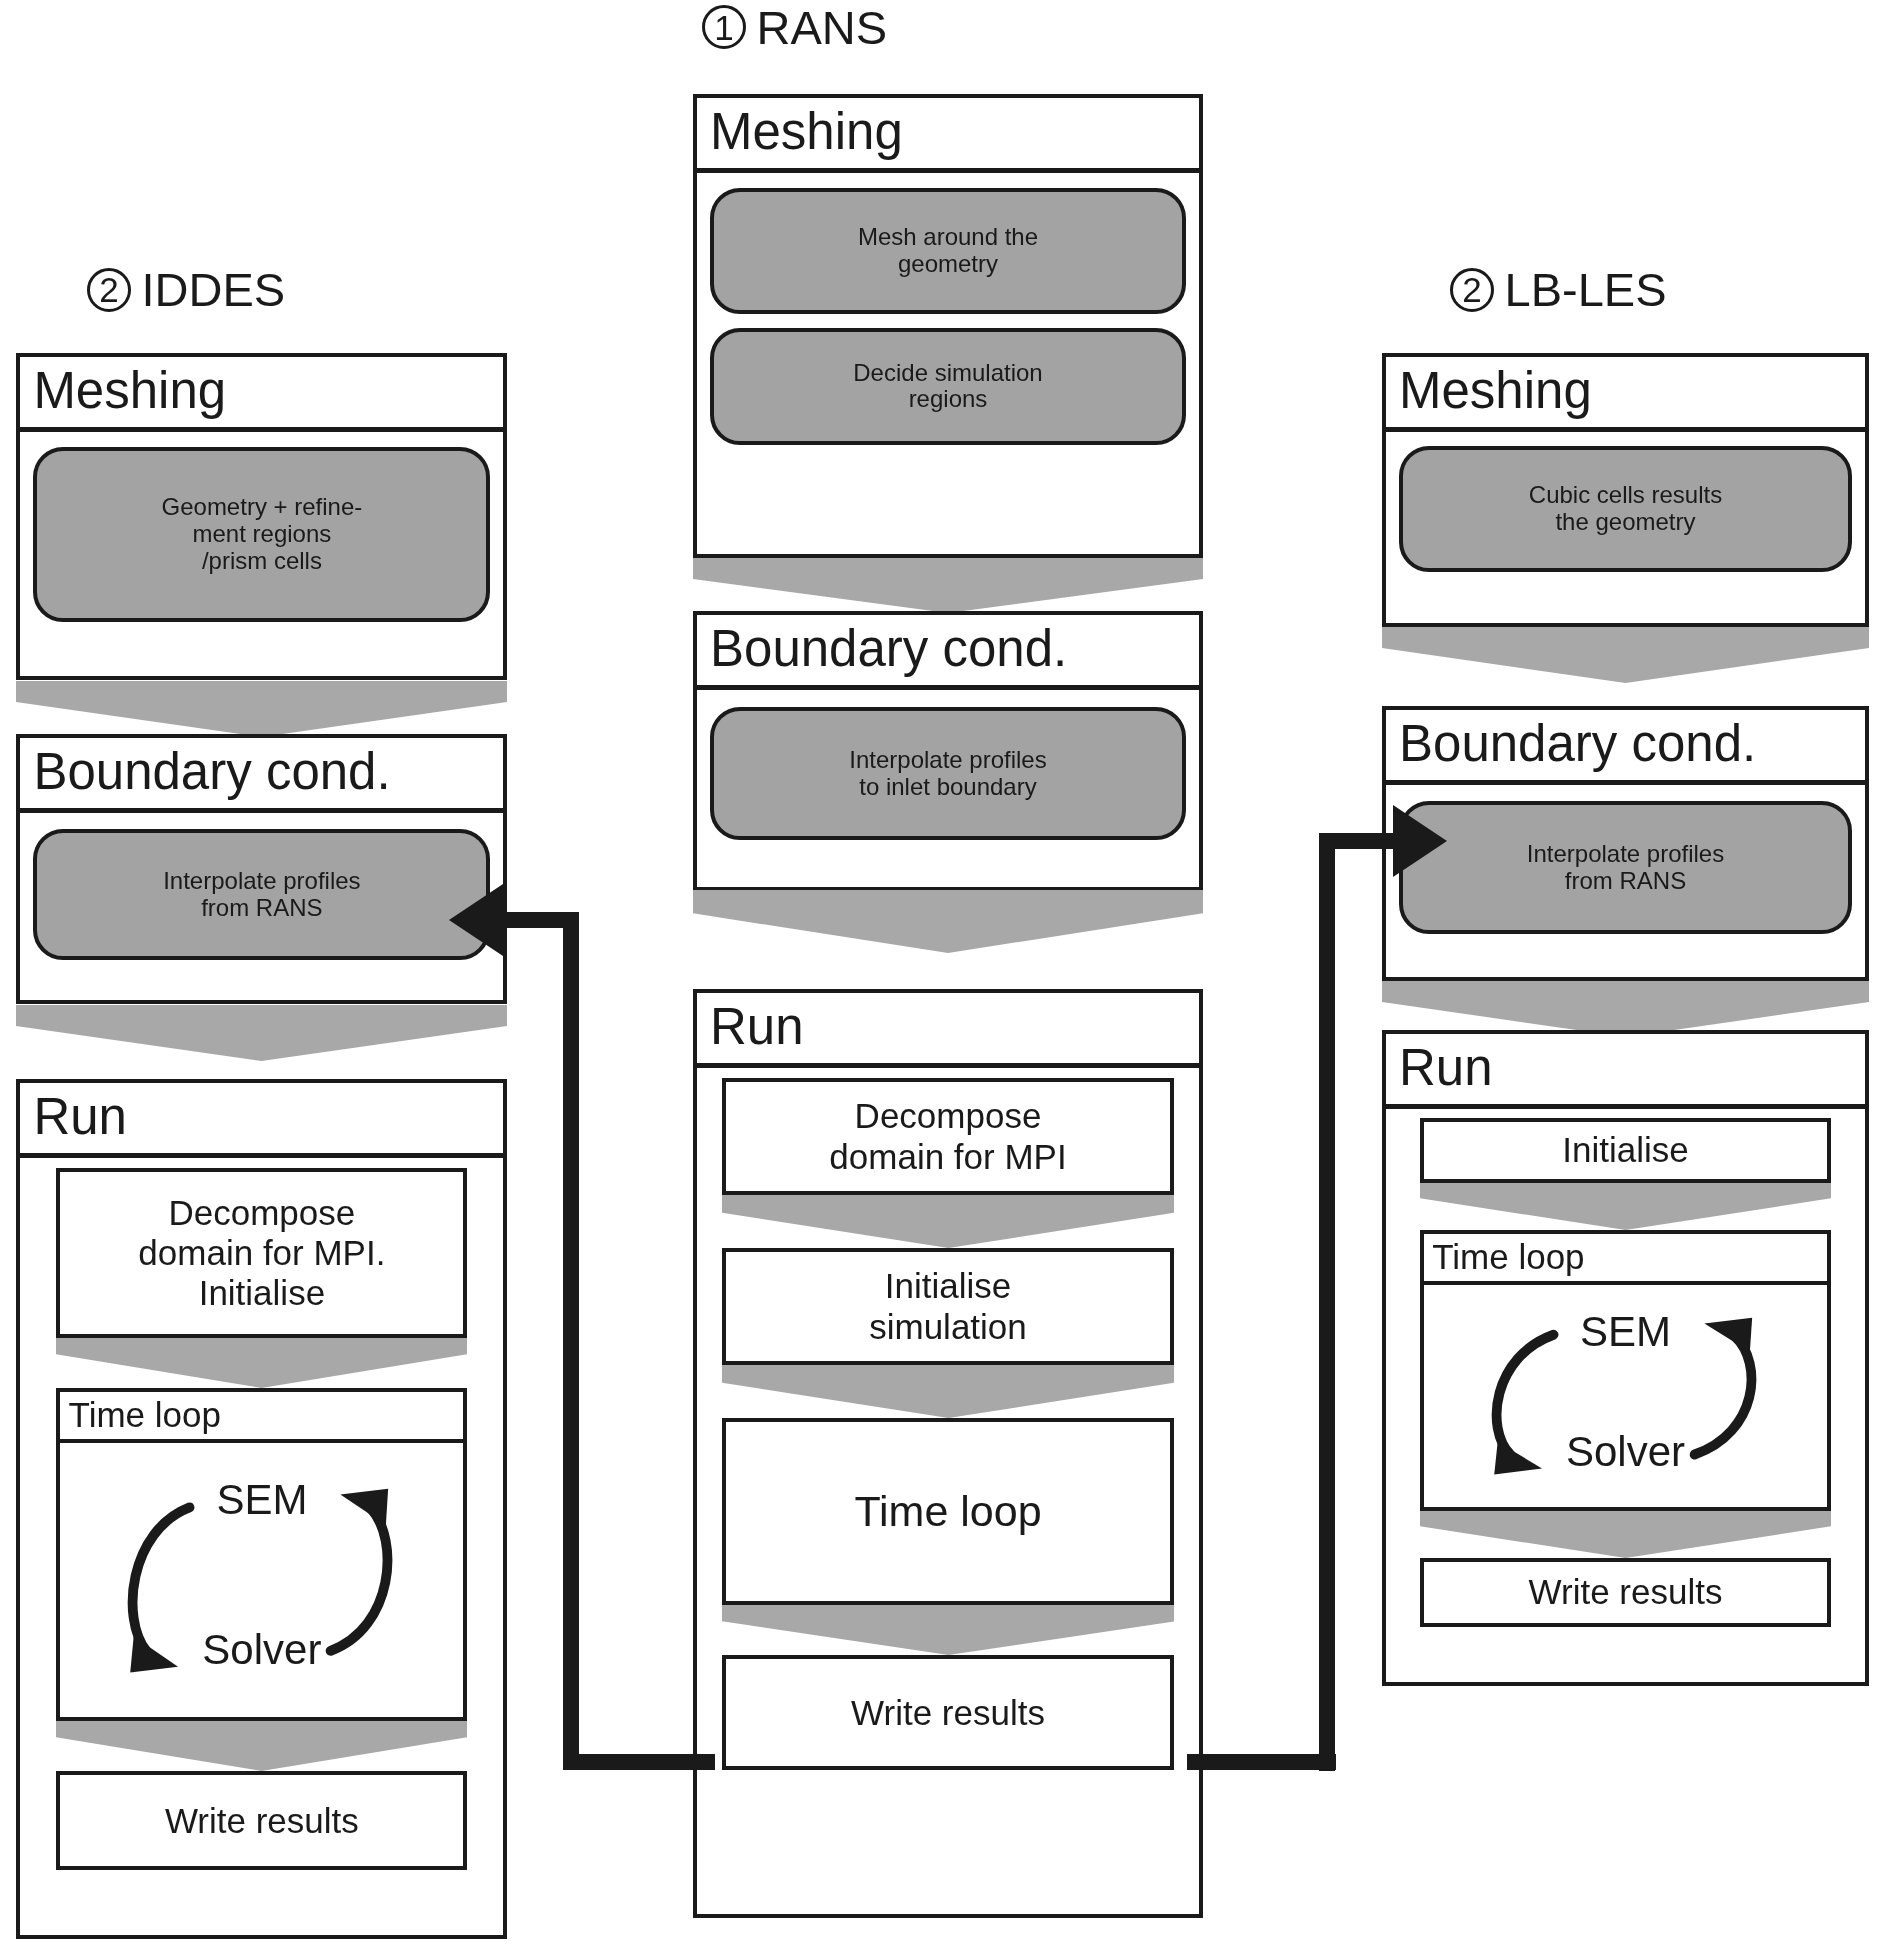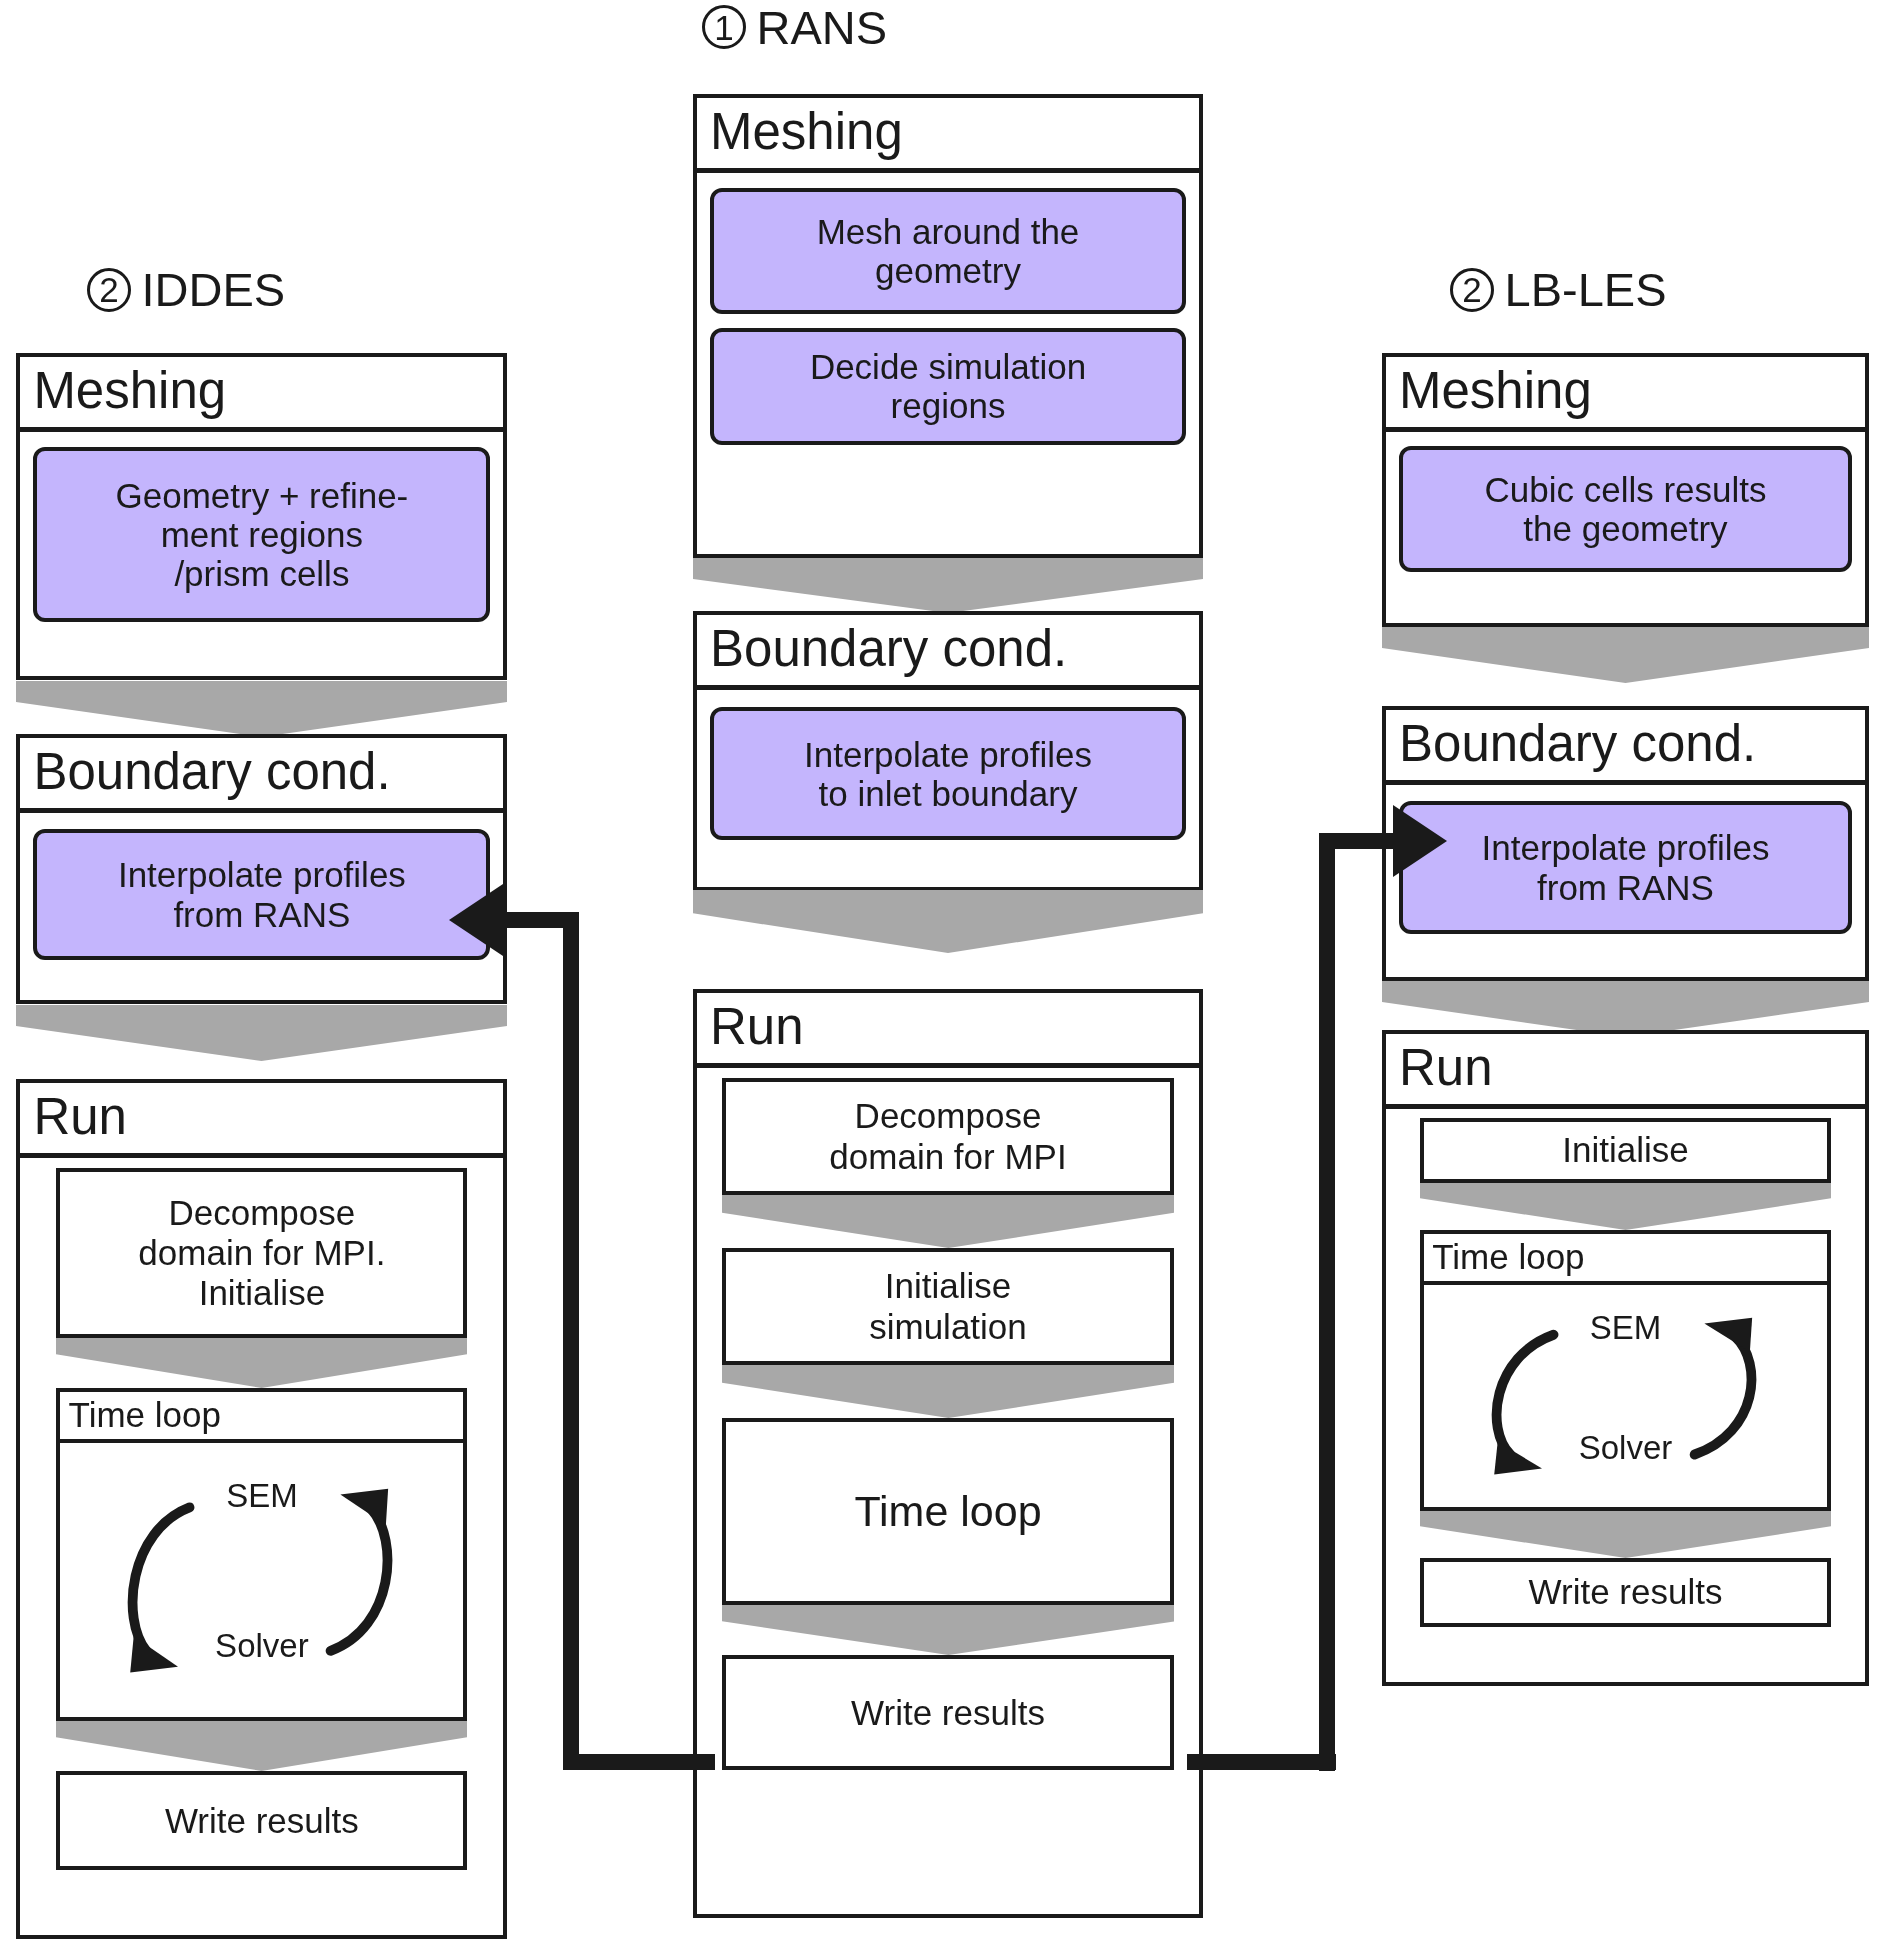--- a/index.html
+++ b/index.html
@@ -11,40 +11,40 @@
            width:44px;height:44px;border:3.5px solid #1a1a1a;border-radius:50%;
            font-size:35px;line-height:1;box-sizing:border-box;}
 
   
   .frame{position:absolute;box-sizing:border-box;border:4.7px solid #1a1a1a;background:#fff;}
   .frame-head{box-sizing:border-box;border-bottom:5.3px solid #1a1a1a;
               font-size:51px;line-height:1;padding:8.2px 0 10.5px 13px;white-space:nowrap;}
   .frame-body{position:relative;padding:9.4px 13px 11.7px 13px;}
 
   
-  .pill{box-sizing:border-box;border:4.7px solid #1a1a1a;border-radius:12px;background:#c4b5fd;
+  .pill{box-sizing:border-box;border:4.7px solid #1a1a1a;border-radius:30px;background:#a3a3a3;
         display:flex;align-items:center;justify-content:center;text-align:center;
-        font-size:35px;line-height:1.12;padding:5.8px 8.2px;}
+        font-size:24px;line-height:1.12;padding:5.8px 8.2px;}
   
   .rect{box-sizing:border-box;border:4.7px solid #1a1a1a;background:#fff;
         display:flex;align-items:center;justify-content:center;text-align:center;
         font-size:35px;line-height:1.15;padding:5.8px 7px;}
   
   .subframe{box-sizing:border-box;border:4.7px solid #1a1a1a;background:#fff;}
   .subframe-head{box-sizing:border-box;border-bottom:4.1px solid #1a1a1a;
                  font-size:35px;line-height:1;padding:4.7px 0 7px 8.2px;white-space:nowrap;}
   .subframe-body{position:relative;}
 
   
   .garrow{position:absolute;background:#a8a8a8;}
   .garrow svg{display:block;width:100%;height:100%;}
 
   
   .cycle{position:relative;width:100%;height:100%;}
-  .cycle .lbl{position:absolute;font-size:33px;line-height:1;white-space:nowrap;
+  .cycle .lbl{position:absolute;font-size:42px;line-height:1;white-space:nowrap;
               left:50%;transform:translateX(-50%);}
   .cycle svg{position:absolute;left:0;top:0;width:100%;height:100%;}
 
   
   .route{position:absolute;background:#1a1a1a;}
   .ahead{position:absolute;width:0;height:0;}
   .ahead.left{border-top:36px solid transparent;border-bottom:36px solid transparent;
               border-right:54px solid #1a1a1a;}
   .ahead.right{border-top:36px solid transparent;border-bottom:36px solid transparent;
                border-left:54px solid #1a1a1a;}

